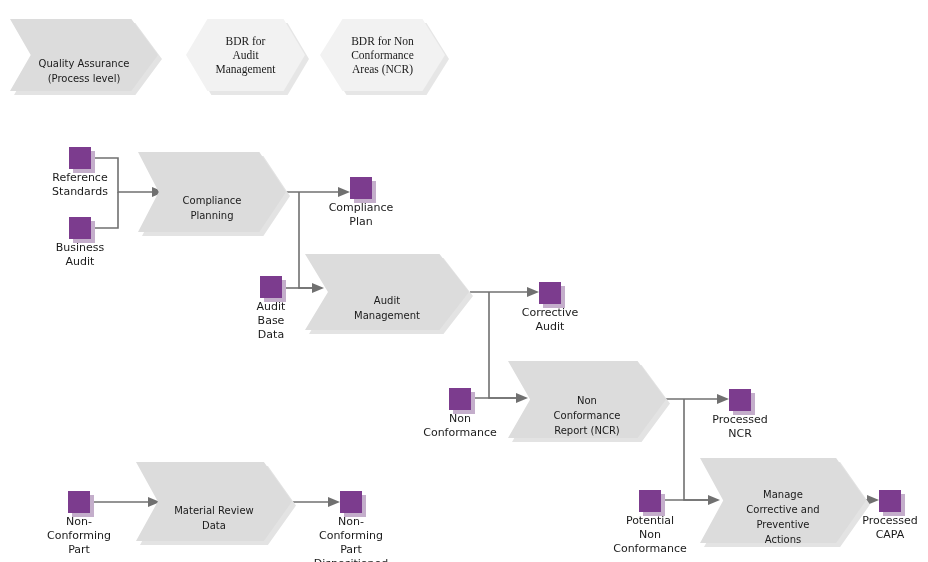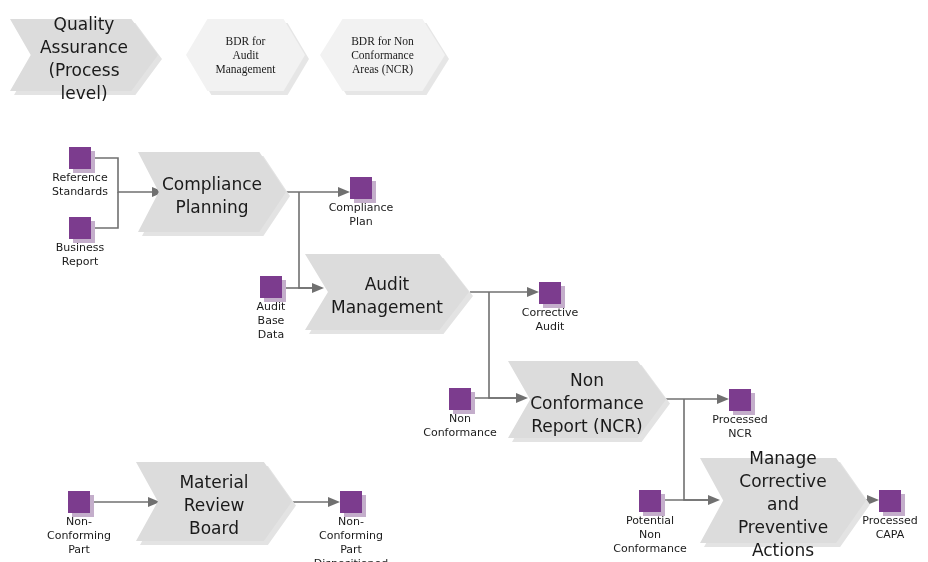--- a/index.html
+++ b/index.html
@@ -58,30 +58,30 @@
     top: 4px;
     width: 100%;
     height: 100%;
     background: #e3e3e3;
     -webkit-clip-path: polygon(0% 0%, 82% 0%, 100% 50%, 82% 100%, 0% 100%, 14% 50%);
     clip-path: polygon(0% 0%, 82% 0%, 100% 50%, 82% 100%, 0% 100%, 14% 50%);
   }
   .chev-label {
     position: absolute;
     left: 14%;
-    top: 4px;
+    top: 16px;
     width: 72%;
     height: 100%;
     display: flex;
     align-items: center;
     justify-content: center;
     text-align: center;
-    font-size: 17px;
+    font-size: 10px;
     color: #1a1a1a;
-    line-height: 23px;
+    line-height: 15px;
     white-space: pre-line;
     z-index: 3;
   }
 
   
   .hex-wrap {
     position: absolute;
     font-family: Liberation Serif, serif;
   }
   .hex {
@@ -265,35 +265,35 @@
     <div class="chev-label">Manage
 Corrective and
 Preventive
 Actions</div>
   </div>
 
   <div class="chev-wrap" style="left:136px; top:462px; width:156px; height:79px;">
     <div class="chev-shadow"></div>
     <div class="chev"></div>
     <div class="chev-label">Material Review
-Board</div>
+Data</div>
   </div>
 
   <div class="obj-wrap" style="left:69px; top:147px;">
     <div class="obj-sq-shadow"></div>
     <div class="obj-sq"></div>
     <div class="obj-cap">Reference
 Standards</div>
   </div>
 
   <div class="obj-wrap" style="left:69px; top:217px;">
     <div class="obj-sq-shadow"></div>
     <div class="obj-sq"></div>
     <div class="obj-cap">Business
-Report</div>
+Audit</div>
   </div>
 
   <div class="obj-wrap" style="left:350px; top:177px;">
     <div class="obj-sq-shadow"></div>
     <div class="obj-sq"></div>
     <div class="obj-cap">Compliance
 Plan</div>
   </div>
 
   <div class="obj-wrap" style="left:260px; top:276px;">

